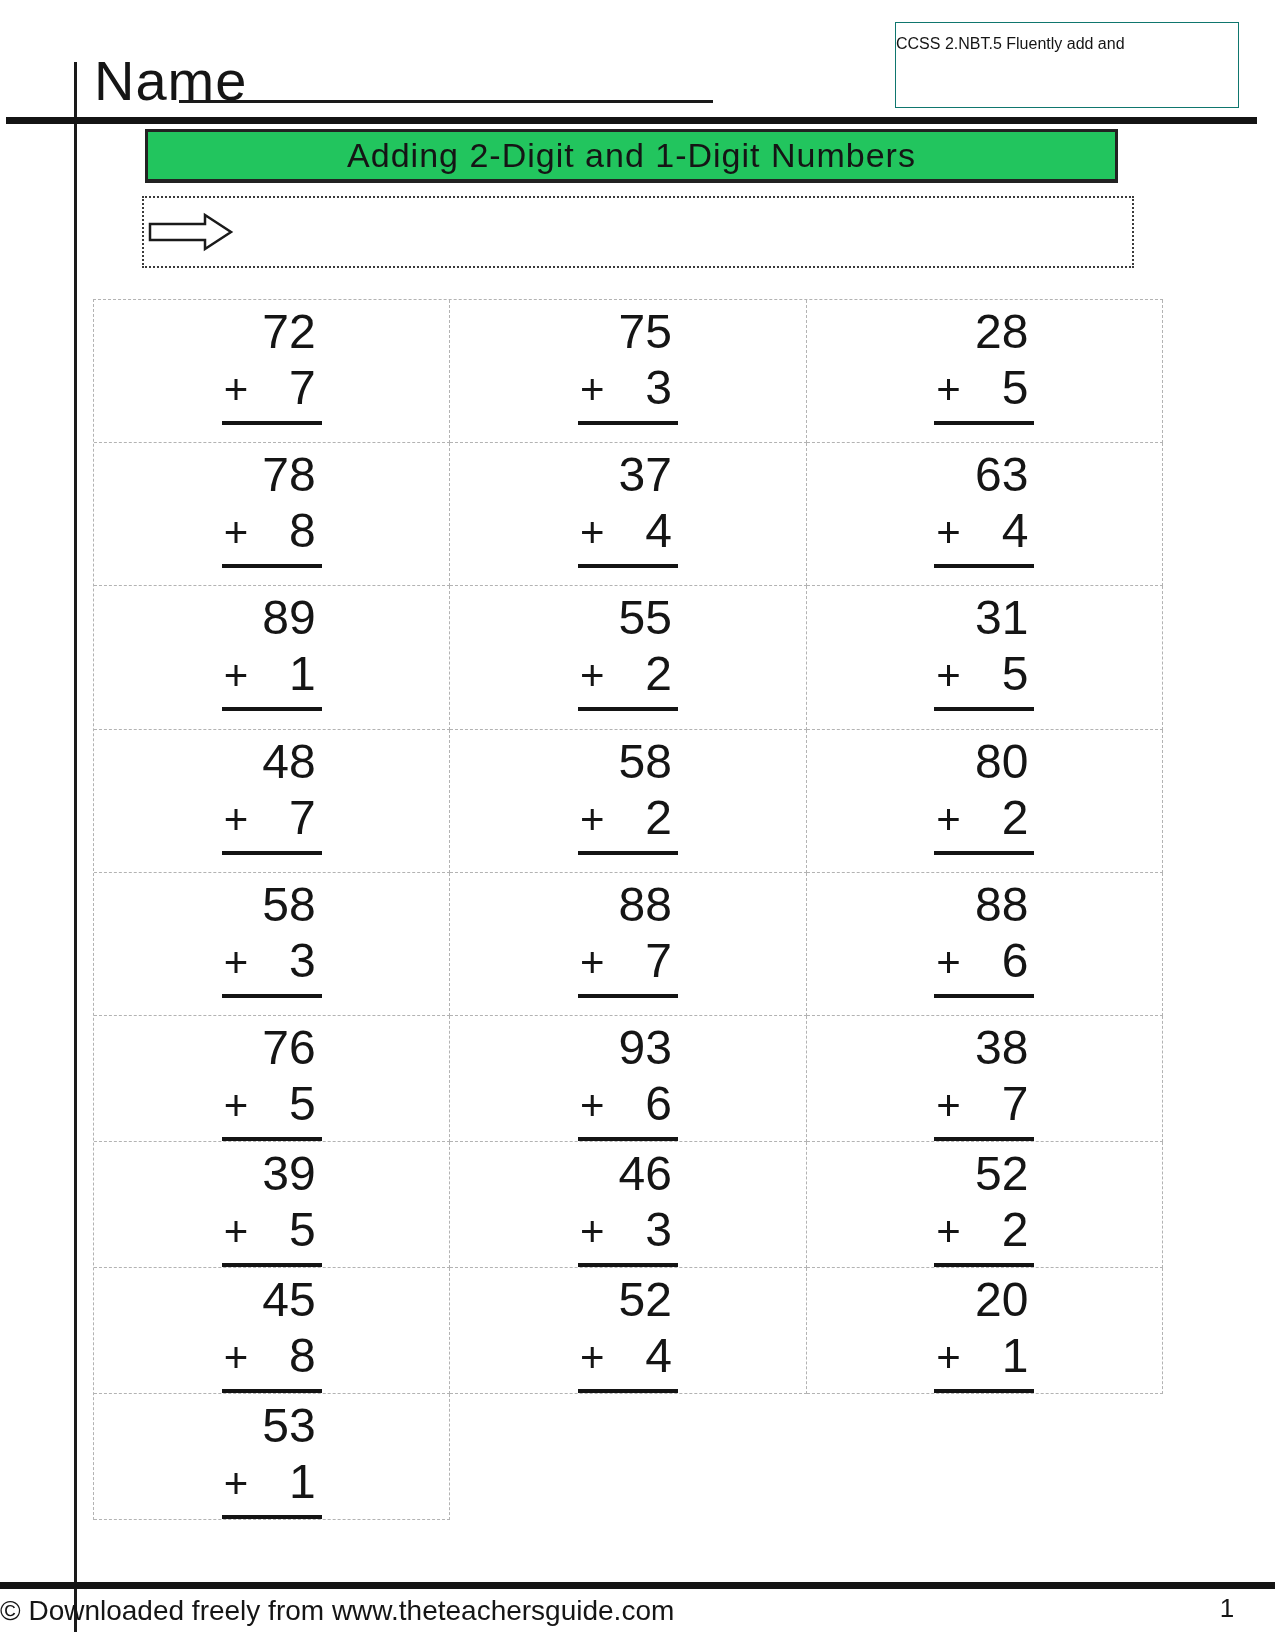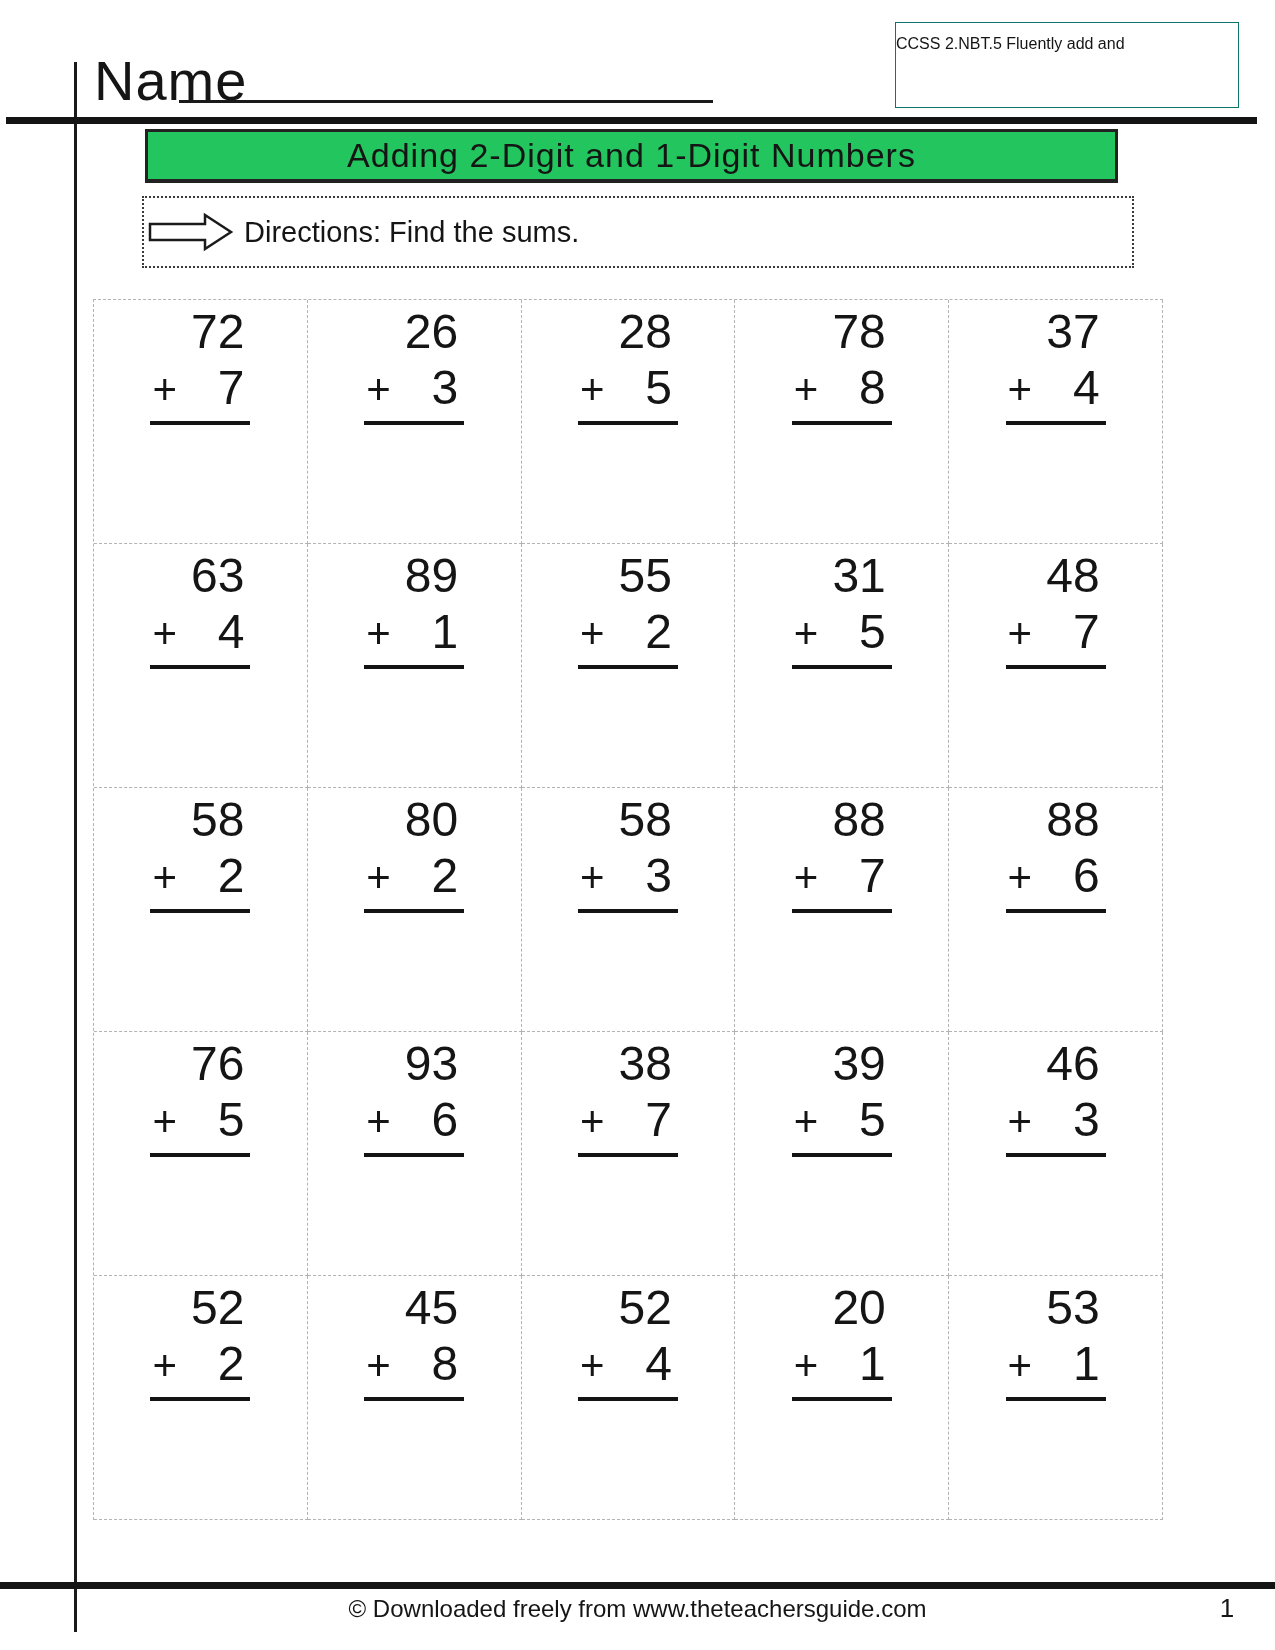--- a/index.html
+++ b/index.html
@@ -40,37 +40,37 @@
     left:142px;top:196px;width:992px;height:72px;box-sizing:border-box;
     border:2px dotted #3a3a3a;
     display:flex;align-items:center;gap:10px;padding-left:4px;
     font-size:29px;
   }
   .arrow-svg{flex:0 0 auto;display:block;}
 
   
   .grid{
     left:93px;top:299px;width:1070px;height:1221px;box-sizing:border-box;
-    display:grid;grid-template-columns:repeat(5,1fr);grid-template-rows:repeat(5,1fr);
+    display:grid;grid-template-columns:repeat(3,1fr);grid-template-rows:repeat(5,1fr);
     border-top:1px dashed #b3b3b3;border-left:1px dashed #b3b3b3;
   }
   .cell{
     border-right:1px dashed #b3b3b3;border-bottom:1px dashed #b3b3b3;
     display:flex;justify-content:center;align-items:flex-start;
   }
   .prob{margin-top:4px;width:100px;font-size:48px;line-height:56px;}
   .prob .top{text-align:right;padding-right:6px;}
   .prob .row2{display:flex;justify-content:space-between;align-items:baseline;
               padding:0 6px 0 2px;}
   .prob .plus{font-size:42px;}
   .prob .rule{border-top:4px solid #141414;margin-top:3px;}
 
   
   .footer-rule{left:0;top:1582px;width:1275px;height:7px;background:#141414;}
-  .footer-credit{left:0;top:1595px;width:1275px;text-align:center;font-size:24px;}
+  .footer-credit{left:0;top:1595px;width:1275px;text-align:left;font-size:28px;}
   .page-num{left:1205px;top:1593px;width:44px;text-align:center;font-size:26px;}
 </style>
 </head>
 <body>
 
 <div>
 
   <div class="abs vline"></div>
 
   <span class="abs name-label">Name</span>
@@ -83,39 +83,38 @@
   <div class="abs top-rule"></div>
 
   <div class="abs title-bar">
     <span>Adding 2-Digit and 1-Digit Numbers</span>
   </div>
 
   <div class="abs directions-box">
     <svg class="arrow-svg" width="86" height="42" viewBox="0 0 86 42">
       <polygon points="2,13 57,13 57,4 83,21 57,38 57,29 2,29" fill="#ffffff" stroke="#1a1a1a" stroke-width="2.5"></polygon>
     </svg>
-    <span>Directions: Find the sums.</span>
   </div>
 
   <div class="abs grid">
 
     <div class="cell">
         <div class="prob">
       <div class="top">72</div>
       <div class="row2">
             <span class="plus">+</span>
             <span>7</span>
           </div>
       <div class="rule"></div>
     </div>
       </div>
 
     <div class="cell">
         <div class="prob">
-      <div class="top">26</div>
+      <div class="top">75</div>
       <div class="row2">
             <span class="plus">+</span>
             <span>3</span>
           </div>
       <div class="rule"></div>
     </div>
       </div>
 
     <div class="cell">
         <div class="prob">

